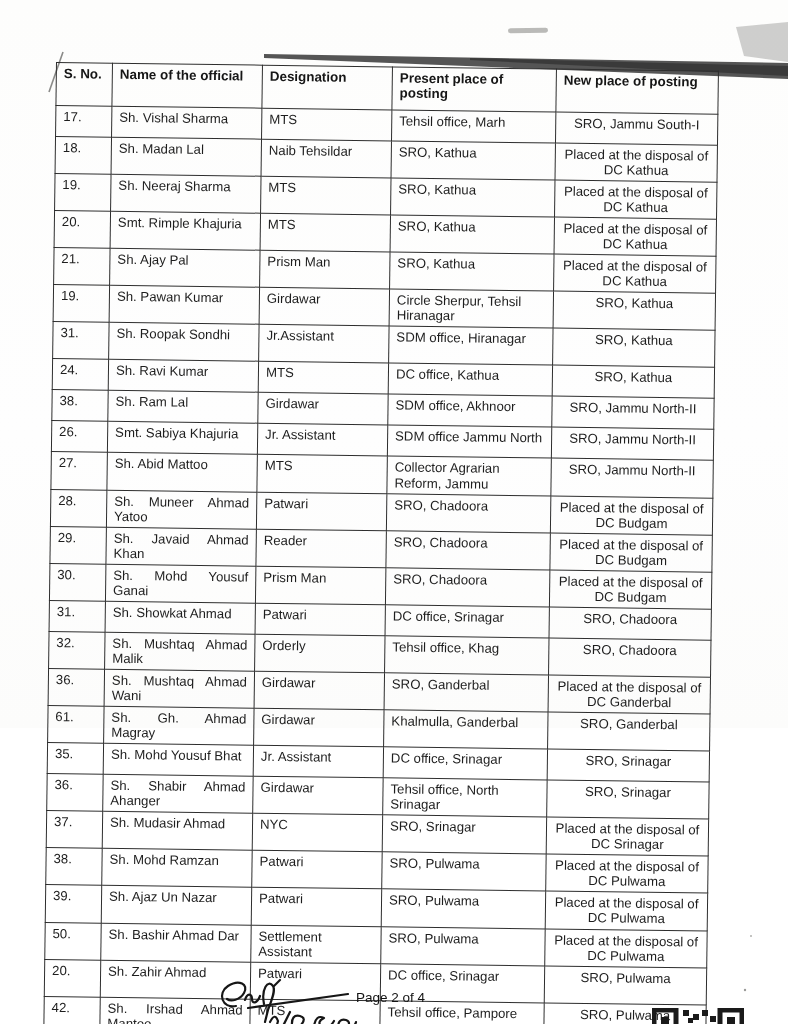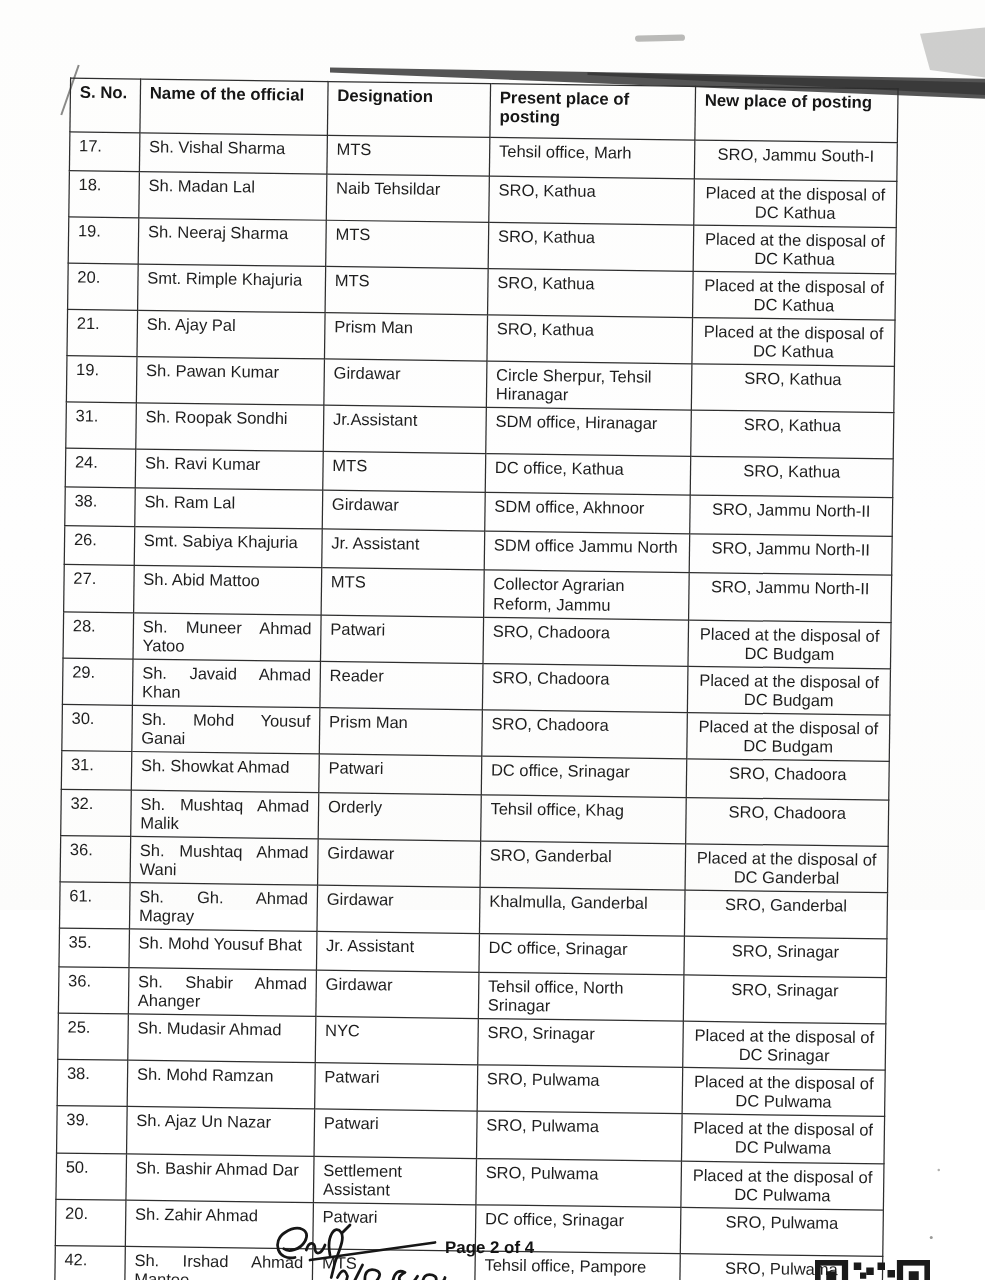--- a/index.html
+++ b/index.html
@@ -63,21 +63,21 @@
   
   tbody tr:nth-child(25) td { height: 30px; }  
   tbody tr:nth-child(26) td { height: 46px; }  
   tbody tr:nth-child(7) td  { height: 30px; }  
   
   .page-label {
     position: absolute;
     left: 356px;
     top: 990px;
     font-size: 13.5px;
-    font-weight: 700;
+    font-weight: 400;
     color: #131313;
   }
   .signature {
     position: absolute;
     left: 212px;
     top: 976px;
     width: 170px;
     height: 60px;
   }
   .qr-partial {
@@ -257,21 +257,21 @@
       <td class="c-new">SRO, Srinagar</td>
     </tr>
           <tr>
       <td class="c-sno">36.</td>
       <td class="c-name">Sh. Shabir Ahmad Ahanger</td>
       <td class="c-desig">Girdawar</td>
       <td class="c-present">Tehsil office, North Srinagar</td>
       <td class="c-new">SRO, Srinagar</td>
     </tr>
           <tr>
-      <td class="c-sno">25.</td>
+      <td class="c-sno">37.</td>
       <td class="c-name">Sh. Mudasir Ahmad</td>
       <td class="c-desig">NYC</td>
       <td class="c-present">SRO, Srinagar</td>
       <td class="c-new">Placed at the disposal of DC Srinagar</td>
     </tr>
           <tr>
       <td class="c-sno">38.</td>
       <td class="c-name">Sh. Mohd Ramzan</td>
       <td class="c-desig">Patwari</td>
       <td class="c-present">SRO, Pulwama</td>

